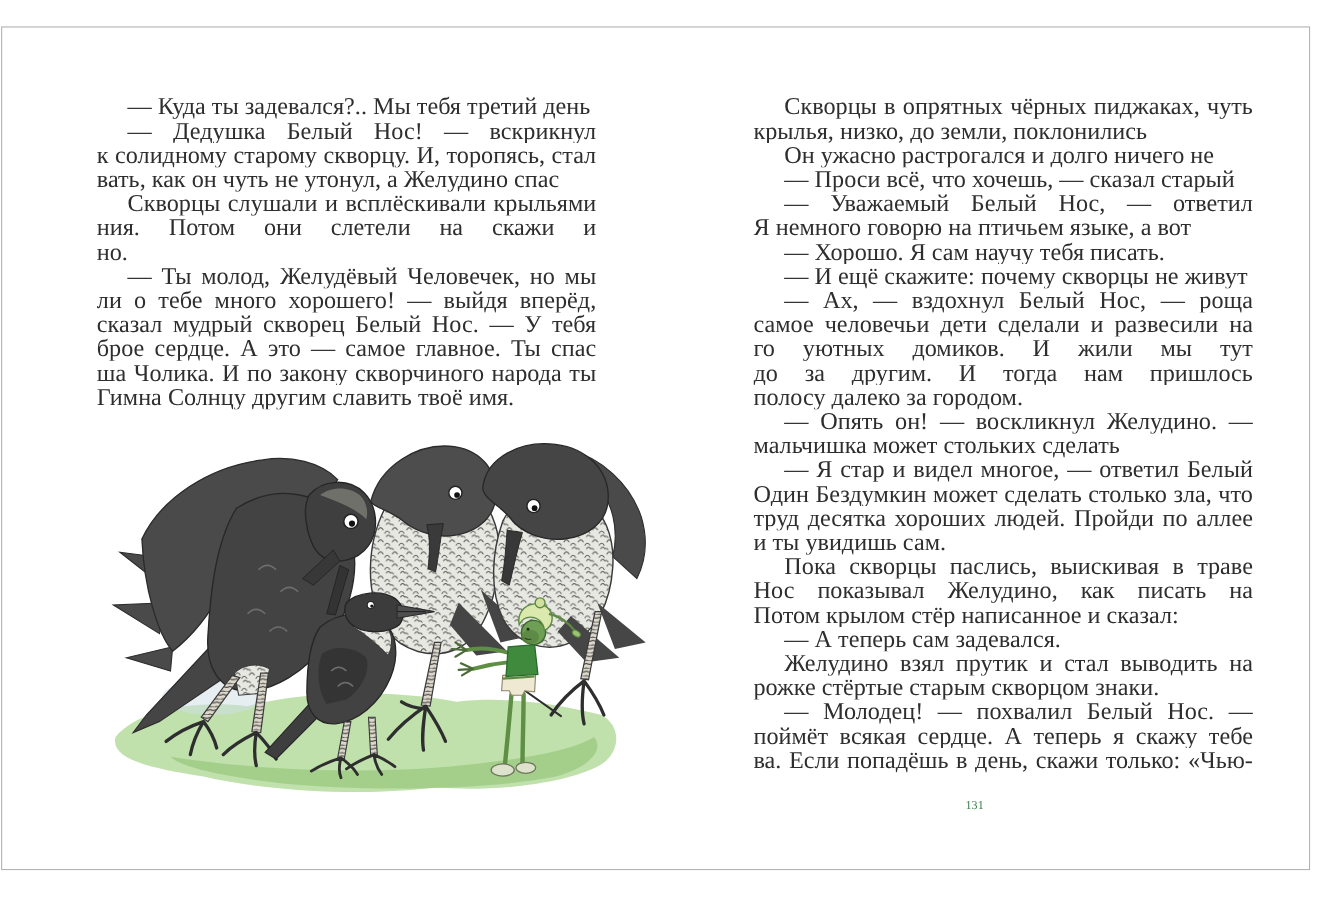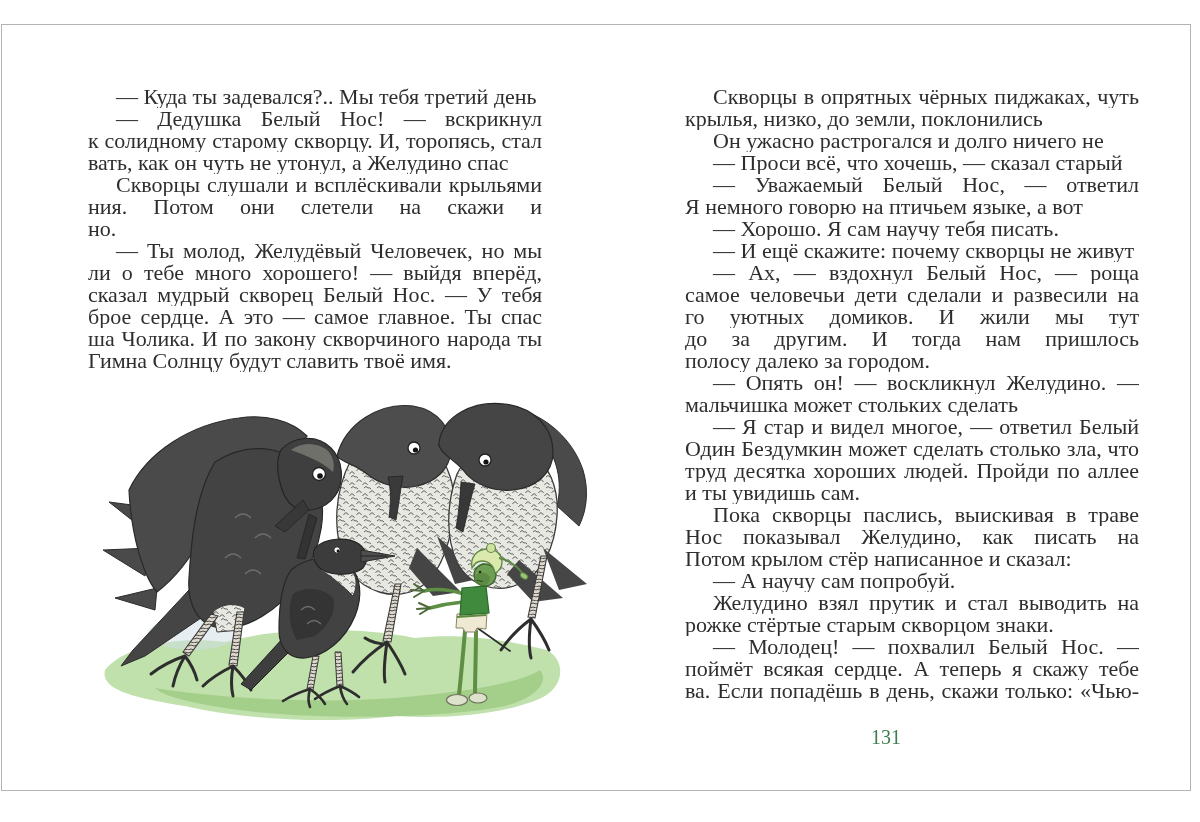--- a/index.html
+++ b/index.html
@@ -8,21 +8,21 @@
   .scan-frame{position:absolute;left:1px;top:24px;width:1190px;height:767px;
               border:1px solid #b4b2b2;background:#fff;box-sizing:border-box;}
   .text-col{position:absolute;width:454px;font-size:22px;line-height:22px;color:#2e2e2e;}
   #left-col{left:88px;top:86px;}
   #right-col{left:685px;top:86px;}
   .para{margin:0;}
   .line{height:22px;overflow:hidden;text-align:left;}
   .line.j{text-align:justify;text-align-last:justify;}
   .line.first{text-indent:28px;}
   .page-number{position:absolute;left:659px;top:726px;width:454px;height:20px;
-               text-align:center;font-size:20px;color:#3c7d4b;}
+               text-align:center;font-size:11px;color:#3c7d4b;}
   #illustration{position:absolute;left:95px;top:398px;width:545px;height:342px;}
 </style>
 </head>
 <body>
 
 <div class="root">
   <div class="scan-frame"></div>
 
   <div class="text-col" id="left-col">
       <div class="para">
@@ -37,21 +37,21 @@
         <div class="line j first">Скворцы слушали и всплёскивали крыльями от удивле-</div>
         <div class="line j">ния. Потом они слетели на скажи и приблизились к Желуди-</div>
         <div class="line">но.</div>
       </div>
       <div class="para">
         <div class="line j first">— Ты молод, Желудёвый Человечек, но мы уже слыша-</div>
         <div class="line j">ли о тебе много хорошего! — выйдя вперёд, торжественно</div>
         <div class="line j">сказал мудрый скворец Белый Нос. — У тебя храброе и до-</div>
         <div class="line j">брое сердце. А это — самое главное. Ты спас нашего малы-</div>
         <div class="line j">ша Чолика. И по закону скворчиного народа ты наш друг</div>
-        <div class="line">Гимна Солнцу будут славить твоё имя.</div>
+        <div class="line">Гимна Солнцу другим славить твоё имя.</div>
       </div>
     </div>
   <div class="text-col" id="right-col">
       <div class="para">
         <div class="line j first">Скворцы в опрятных чёрных пиджаках, чуть расставив</div>
         <div class="line">крылья, низко, до земли, поклонились Бездумкин.</div>
       </div>
       <div class="para">
         <div class="line first">Он ужасно растрогался и долго ничего не мог ответить.</div>
       </div>
@@ -84,21 +84,21 @@
         <div class="line j">Один Бездумкин может сделать столько зла, что уничтожит</div>
         <div class="line j">труд десятка хороших людей. Пройди по аллее тополей,</div>
         <div class="line">и ты увидишь сам.</div>
       </div>
       <div class="para">
         <div class="line j first">Пока скворцы паслись, выискивая в траве корм, Белый</div>
         <div class="line j">Нос показывал Желудино, как писать на птичьем языке.</div>
         <div class="line">Потом крылом стёр написанное и сказал:</div>
       </div>
       <div class="para">
-        <div class="line first">— А научу сам попробуй.</div>
+        <div class="line first">— А теперь сам задевался.</div>
       </div>
       <div class="para">
         <div class="line j first">Желудино взял прутик и стал выводить на песчаной до-</div>
         <div class="line">рожке стёртые старым скворцом знаки.</div>
       </div>
       <div class="para">
         <div class="line j first">— Молодец! — похвалил Белый Нос. — Твоё письмо</div>
         <div class="line j">поймёт всякая сердце. А теперь я скажу тебе секретные сло-</div>
         <div class="line j">ва. Если попадёшь в день, скажи только: «Чью-чьи! Фью-у-</div>
       </div>

